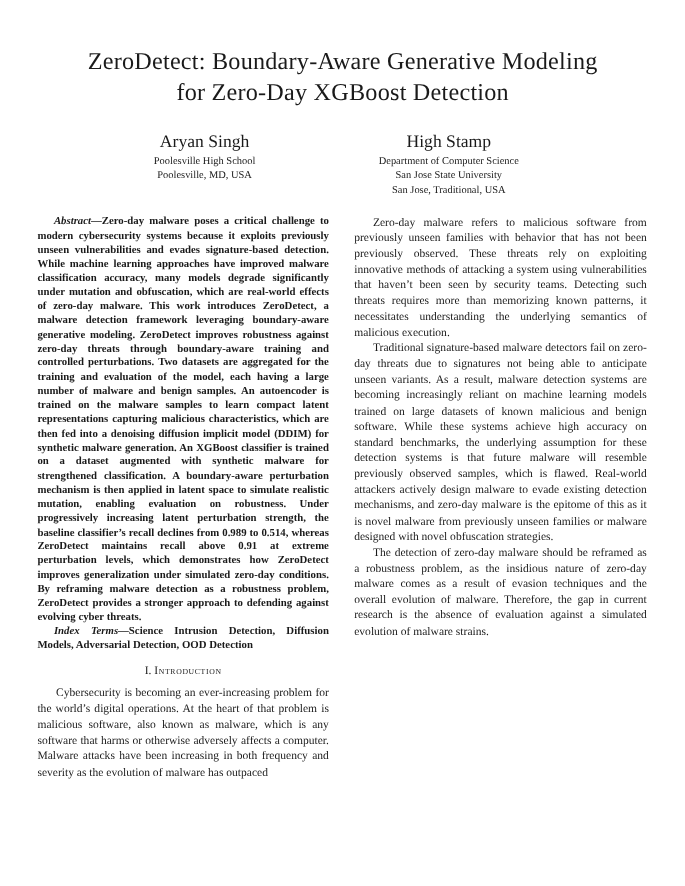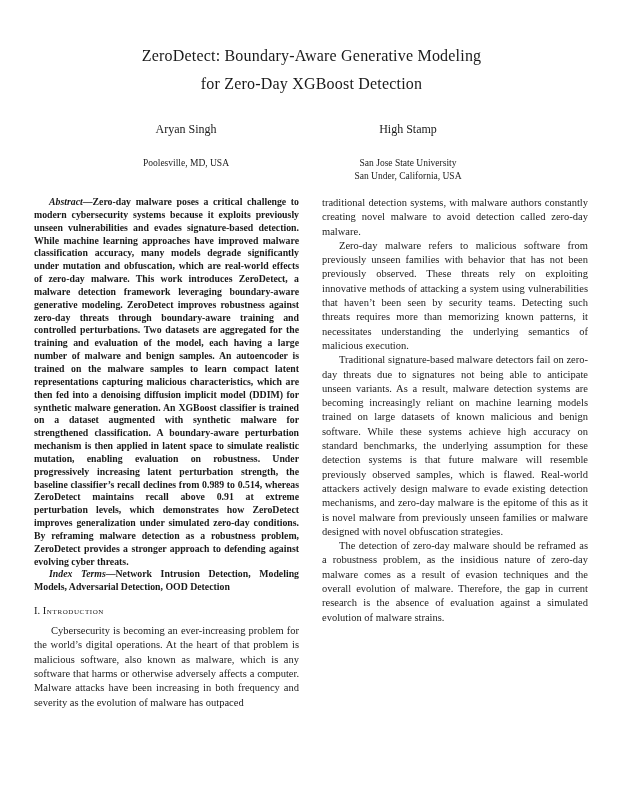--- a/index.html
+++ b/index.html
@@ -13,41 +13,41 @@
     overflow: hidden;
   }
 
   
   .title-block {
     padding-top: 42px;
     text-align: center;
   }
   .paper-title {
     margin: 0;
-    font-size: 16px;
+    font-size: 22px;
     line-height: 28px;
     font-weight: 400;
     letter-spacing: 0.2px;
   }
   .paper-title .title-line { display: block; }
 
   
   .authors-row {
     display: flex;
     margin: 24px 0 0 75px;
     width: 444px;
   }
   .author-block {
     width: 222px;
     text-align: center;
   }
   .author-name {
-    font-size: 12px;
+    font-size: 16px;
     line-height: 15px;
-    margin-bottom: 20px;
+    margin-bottom: 4px;
   }
   .author-affil {
     font-size: 9.5px;
     line-height: 13px;
   }
 
   
   .col {
     position: absolute;
     top: 196px;
@@ -64,20 +64,21 @@
     text-align: justify;
     text-indent: 15px;
   }
   .lead-label { font-style: italic; }
 
   
   .section-heading {
     margin: 11px 0 8px 0;
     font-size: 10.5px;
     font-weight: 400;
+    text-align: center;
   }
   .section-heading .sc {
     font-variant: small-caps;
     letter-spacing: 0.6px;
   }
 
   
   .body-par {
     margin: 0;
     font-size: 10.5px;
@@ -95,40 +96,41 @@
 
   <header class="title-block">
     <h1 class="paper-title">
       <span class="title-line">ZeroDetect: Boundary-Aware Generative Modeling</span>
       <span class="title-line">for Zero-Day XGBoost Detection</span>
     </h1>
 
     <div class="authors-row">
       <div class="author-block">
         <div class="author-name">Aryan Singh</div>
+        <div class="author-affil">Poolesville High School</div>
         <div class="author-affil">Poolesville, MD, USA</div>
       </div>
       <div class="author-block">
         <div class="author-name">High Stamp</div>
+        <div class="author-affil">Department of Computer Science</div>
         <div class="author-affil">San Jose State University</div>
-        <div class="author-affil">San Under, California, USA</div>
+        <div class="author-affil">San Jose, Traditional, USA</div>
       </div>
     </div>
   </header>
 
   <section class="col col-left">
     <p class="abstract-par"><span class="lead-label">Abstract</span><span>—Zero-day malware poses a critical challenge to modern cybersecurity systems because it exploits previously unseen vulnerabilities and evades signature-based detection. While machine learning approaches have improved malware classification accuracy, many models degrade significantly under mutation and obfuscation, which are real-world effects of zero-day malware. This work introduces ZeroDetect, a malware detection framework leveraging boundary-aware generative modeling. ZeroDetect improves robustness against zero-day threats through boundary-aware training and controlled perturbations. Two datasets are aggregated for the training and evaluation of the model, each having a large number of malware and benign samples. An autoencoder is trained on the malware samples to learn compact latent representations capturing malicious characteristics, which are then fed into a denoising diffusion implicit model (DDIM) for synthetic malware generation. An XGBoost classifier is trained on a dataset augmented with synthetic malware for strengthened classification. A boundary-aware perturbation mechanism is then applied in latent space to simulate realistic mutation, enabling evaluation on robustness. Under progressively increasing latent perturbation strength, the baseline classifier’s recall declines from 0.989 to 0.514, whereas ZeroDetect maintains recall above 0.91 at extreme perturbation levels, which demonstrates how ZeroDetect improves generalization under simulated zero-day conditions. By reframing malware detection as a robustness problem, ZeroDetect provides a stronger approach to defending against evolving cyber threats.</span></p>
 
-    <p class="index-terms-par"><span class="lead-label">Index Terms</span><span>—Network Intrusion Detection, Modeling Models, Adversarial Detection, OOD Detection</span></p>
+    <p class="index-terms-par"><span class="lead-label">Index Terms</span><span>—Science Intrusion Detection, Diffusion Models, Adversarial Detection, OOD Detection</span></p>
 
     <h2 class="section-heading"><span>I.</span> <span class="sc">Introduction</span></h2>
 
     <p class="body-par">Cybersecurity is becoming an ever-increasing problem for the world’s digital operations. At the heart of that problem is malicious software, also known as malware, which is any software that harms or otherwise adversely affects a computer. Malware attacks have been increasing in both frequency and severity as the evolution of malware has outpaced</p>
   </section>
 
   <section class="col col-right">
-    <p class="body-par no-indent">traditional detection systems, with malware authors constantly creating novel malware to avoid detection called zero-day malware.</p>
     <p class="body-par">Zero-day malware refers to malicious software from previously unseen families with behavior that has not been previously observed. These threats rely on exploiting innovative methods of attacking a system using vulnerabilities that haven’t been seen by security teams. Detecting such threats requires more than memorizing known patterns, it necessitates understanding the underlying semantics of malicious execution.</p>
     <p class="body-par">Traditional signature-based malware detectors fail on zero-day threats due to signatures not being able to anticipate unseen variants. As a result, malware detection systems are becoming increasingly reliant on machine learning models trained on large datasets of known malicious and benign software. While these systems achieve high accuracy on standard benchmarks, the underlying assumption for these detection systems is that future malware will resemble previously observed samples, which is flawed. Real-world attackers actively design malware to evade existing detection mechanisms, and zero-day malware is the epitome of this as it is novel malware from previously unseen families or malware designed with novel obfuscation strategies.</p>
     <p class="body-par">The detection of zero-day malware should be reframed as a robustness problem, as the insidious nature of zero-day malware comes as a result of evasion techniques and the overall evolution of malware. Therefore, the gap in current research is the absence of evaluation against a simulated evolution of malware strains.</p>
   </section>
 
 </div>
 
 </body></html>

